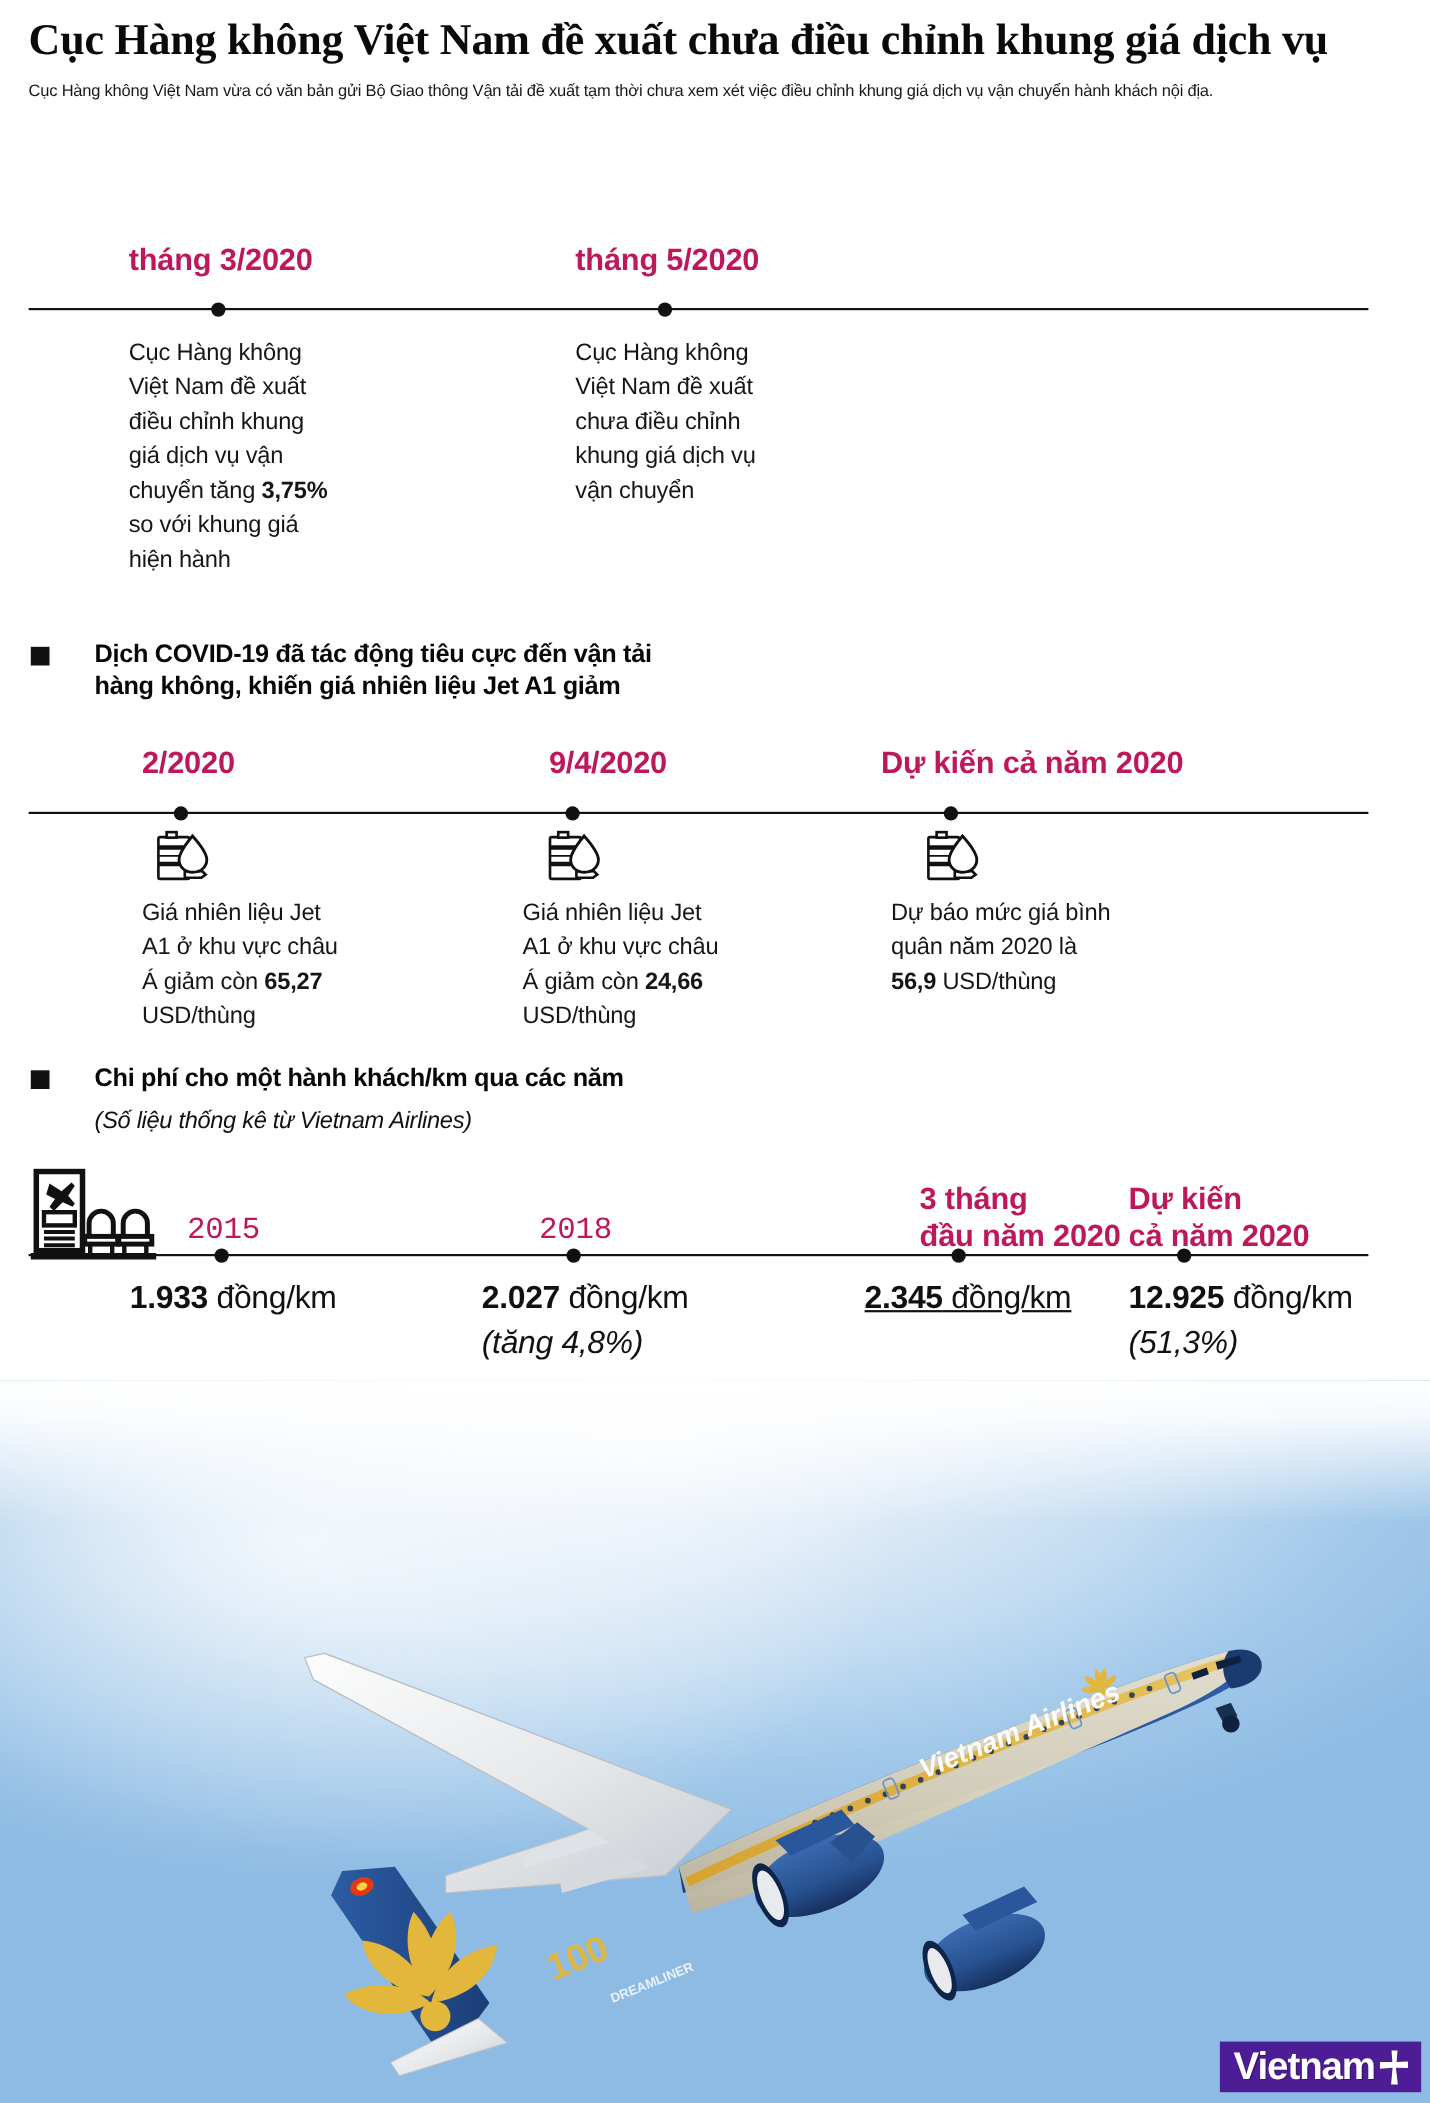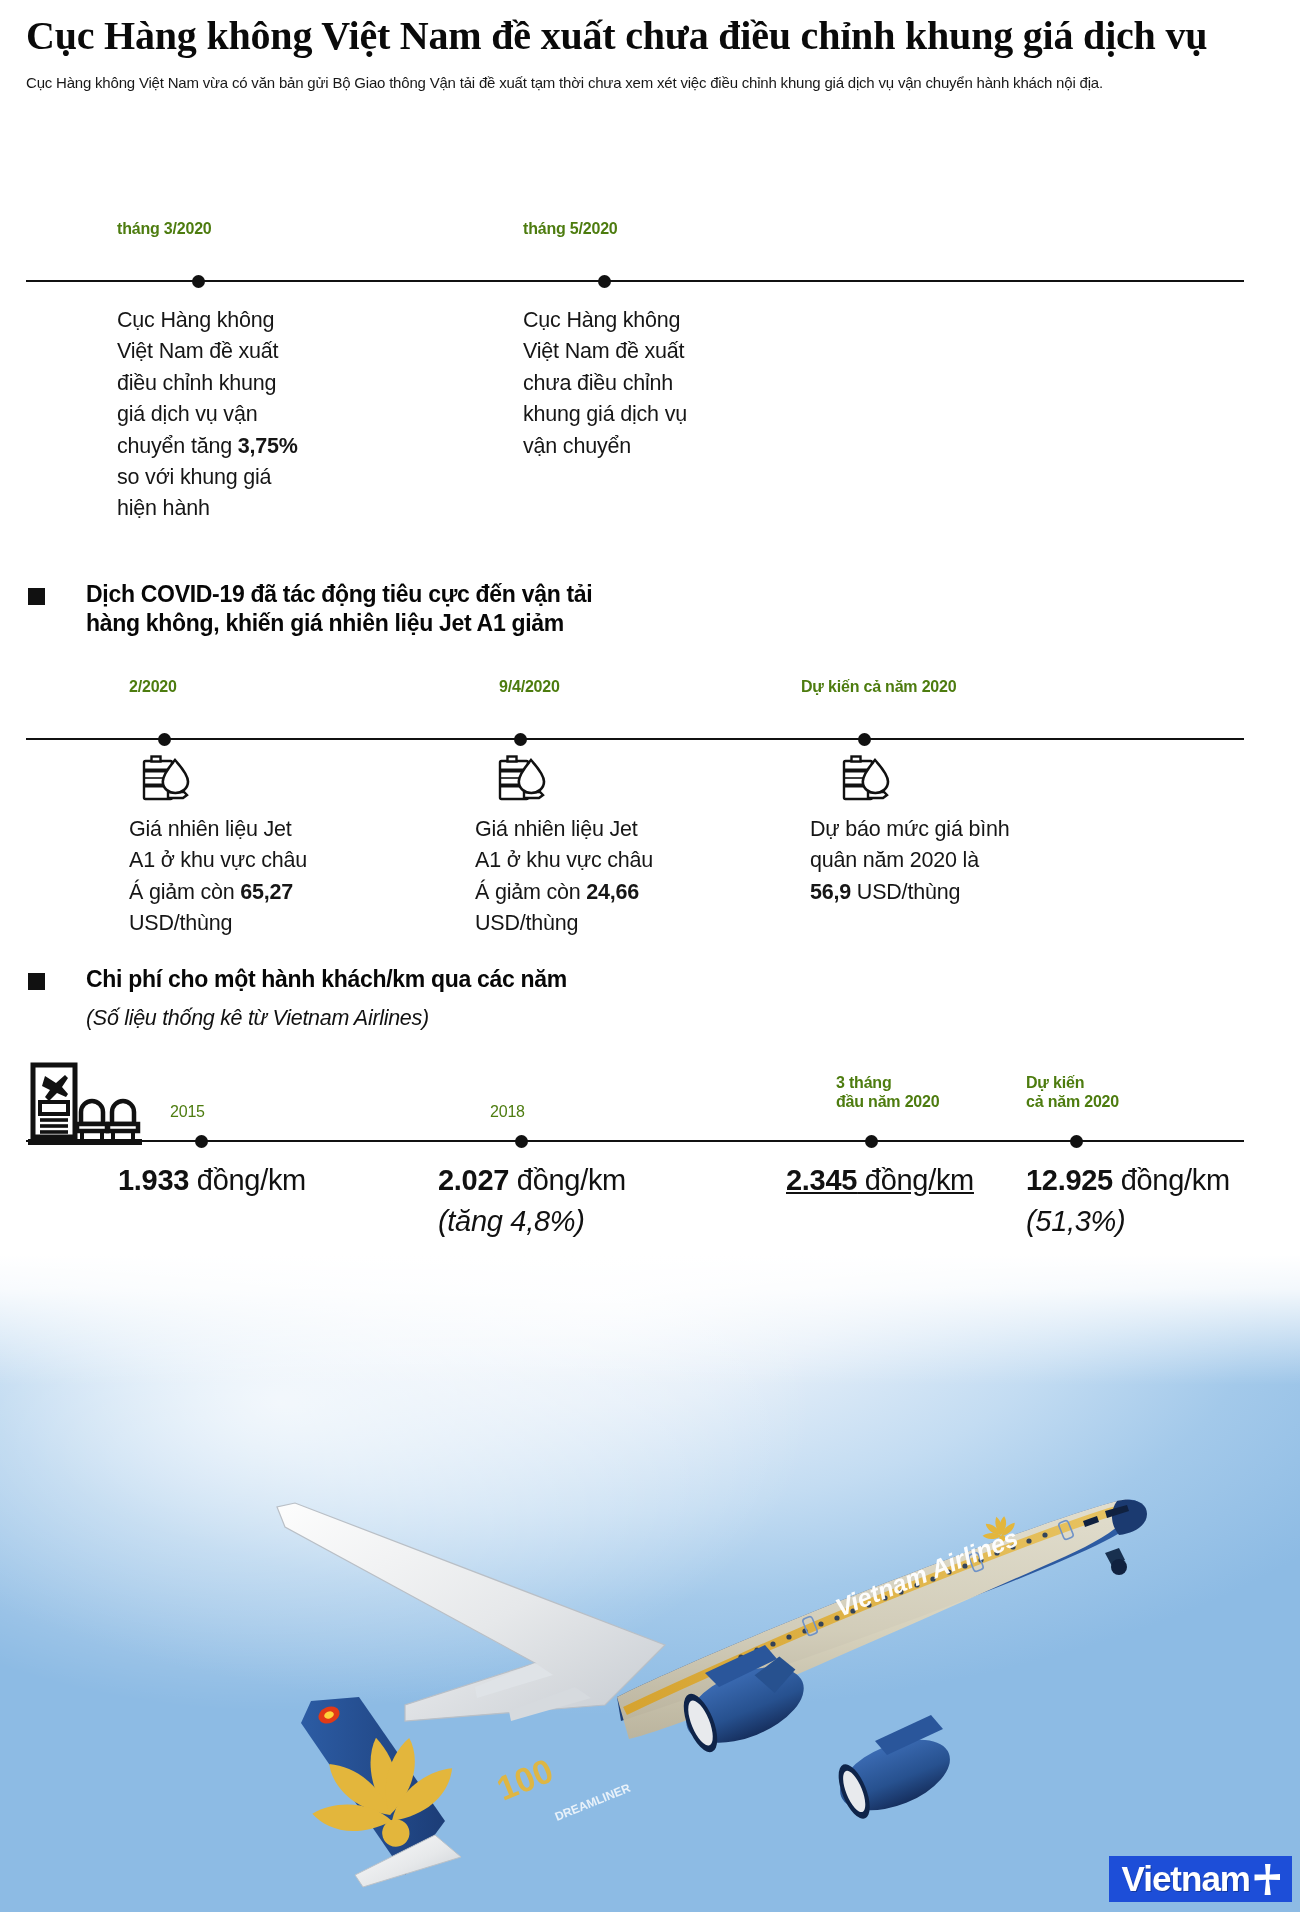--- a/index.html
+++ b/index.html
@@ -59,25 +59,25 @@
   
   .timeline-block { position: absolute; }
   .tl-axis {
     position: absolute; left: 0; height: 2px; background: #111; top: 0;
   }
   .tl-dot {
     position: absolute; width: 13px; height: 13px; border-radius: 50%;
     background: #111; top: -5.5px; margin-left: -6.5px;
   }
   .tl-label {
-    position: absolute; font-weight: bold; font-size: 16px;
+    position: absolute; font-weight: bold; font-size: 28px;
     white-space: pre-line; line-height: 1.2; letter-spacing: -0.2px;
-    color: #4d7c0f;
-  }
-  .tl-label.plain { font-weight: normal; }
+    color: #be185d;
+  }
+  .tl-label.plain { font-weight: normal; font-family: Liberation Mono, monospace; }
   .tl-body {
     position: absolute; font-size: 21.5px; line-height: 1.46;
     white-space: pre-line; letter-spacing: -0.2px; color: #161616;
   }
   .tl-body b { font-weight: bold; }
 
   
   .section-head { position: absolute; }
   .sq-bullet {
     position: absolute; left: 0; top: 8px;
@@ -99,21 +99,21 @@
 
   
   .cost-val {
     position: absolute; font-size: 29px; line-height: 1.42;
     letter-spacing: -0.3px; color: #111; white-space: pre-line;
   }
   .cost-val b { font-weight: bold; }
   .cost-val i { font-style: italic; }
   #logo-badge {
     position: absolute; right: 8px; bottom: 10px;
-    background: #1d4ed8; padding: 5px 10px 6px 12px;
+    background: #4c1d95; padding: 5px 10px 6px 12px;
     display: flex; align-items: center; gap: 2px;
   }
   #logo-text {
     font-family: "Liberation Sans", sans-serif;
     font-weight: bold; font-size: 35px; color: #ffffff;
     letter-spacing: -1px; line-height: 1;
     text-shadow: 1px 1px 0 rgba(0,0,0,0.28);
   }
   #logo-plus { display:block; }
 </style>

